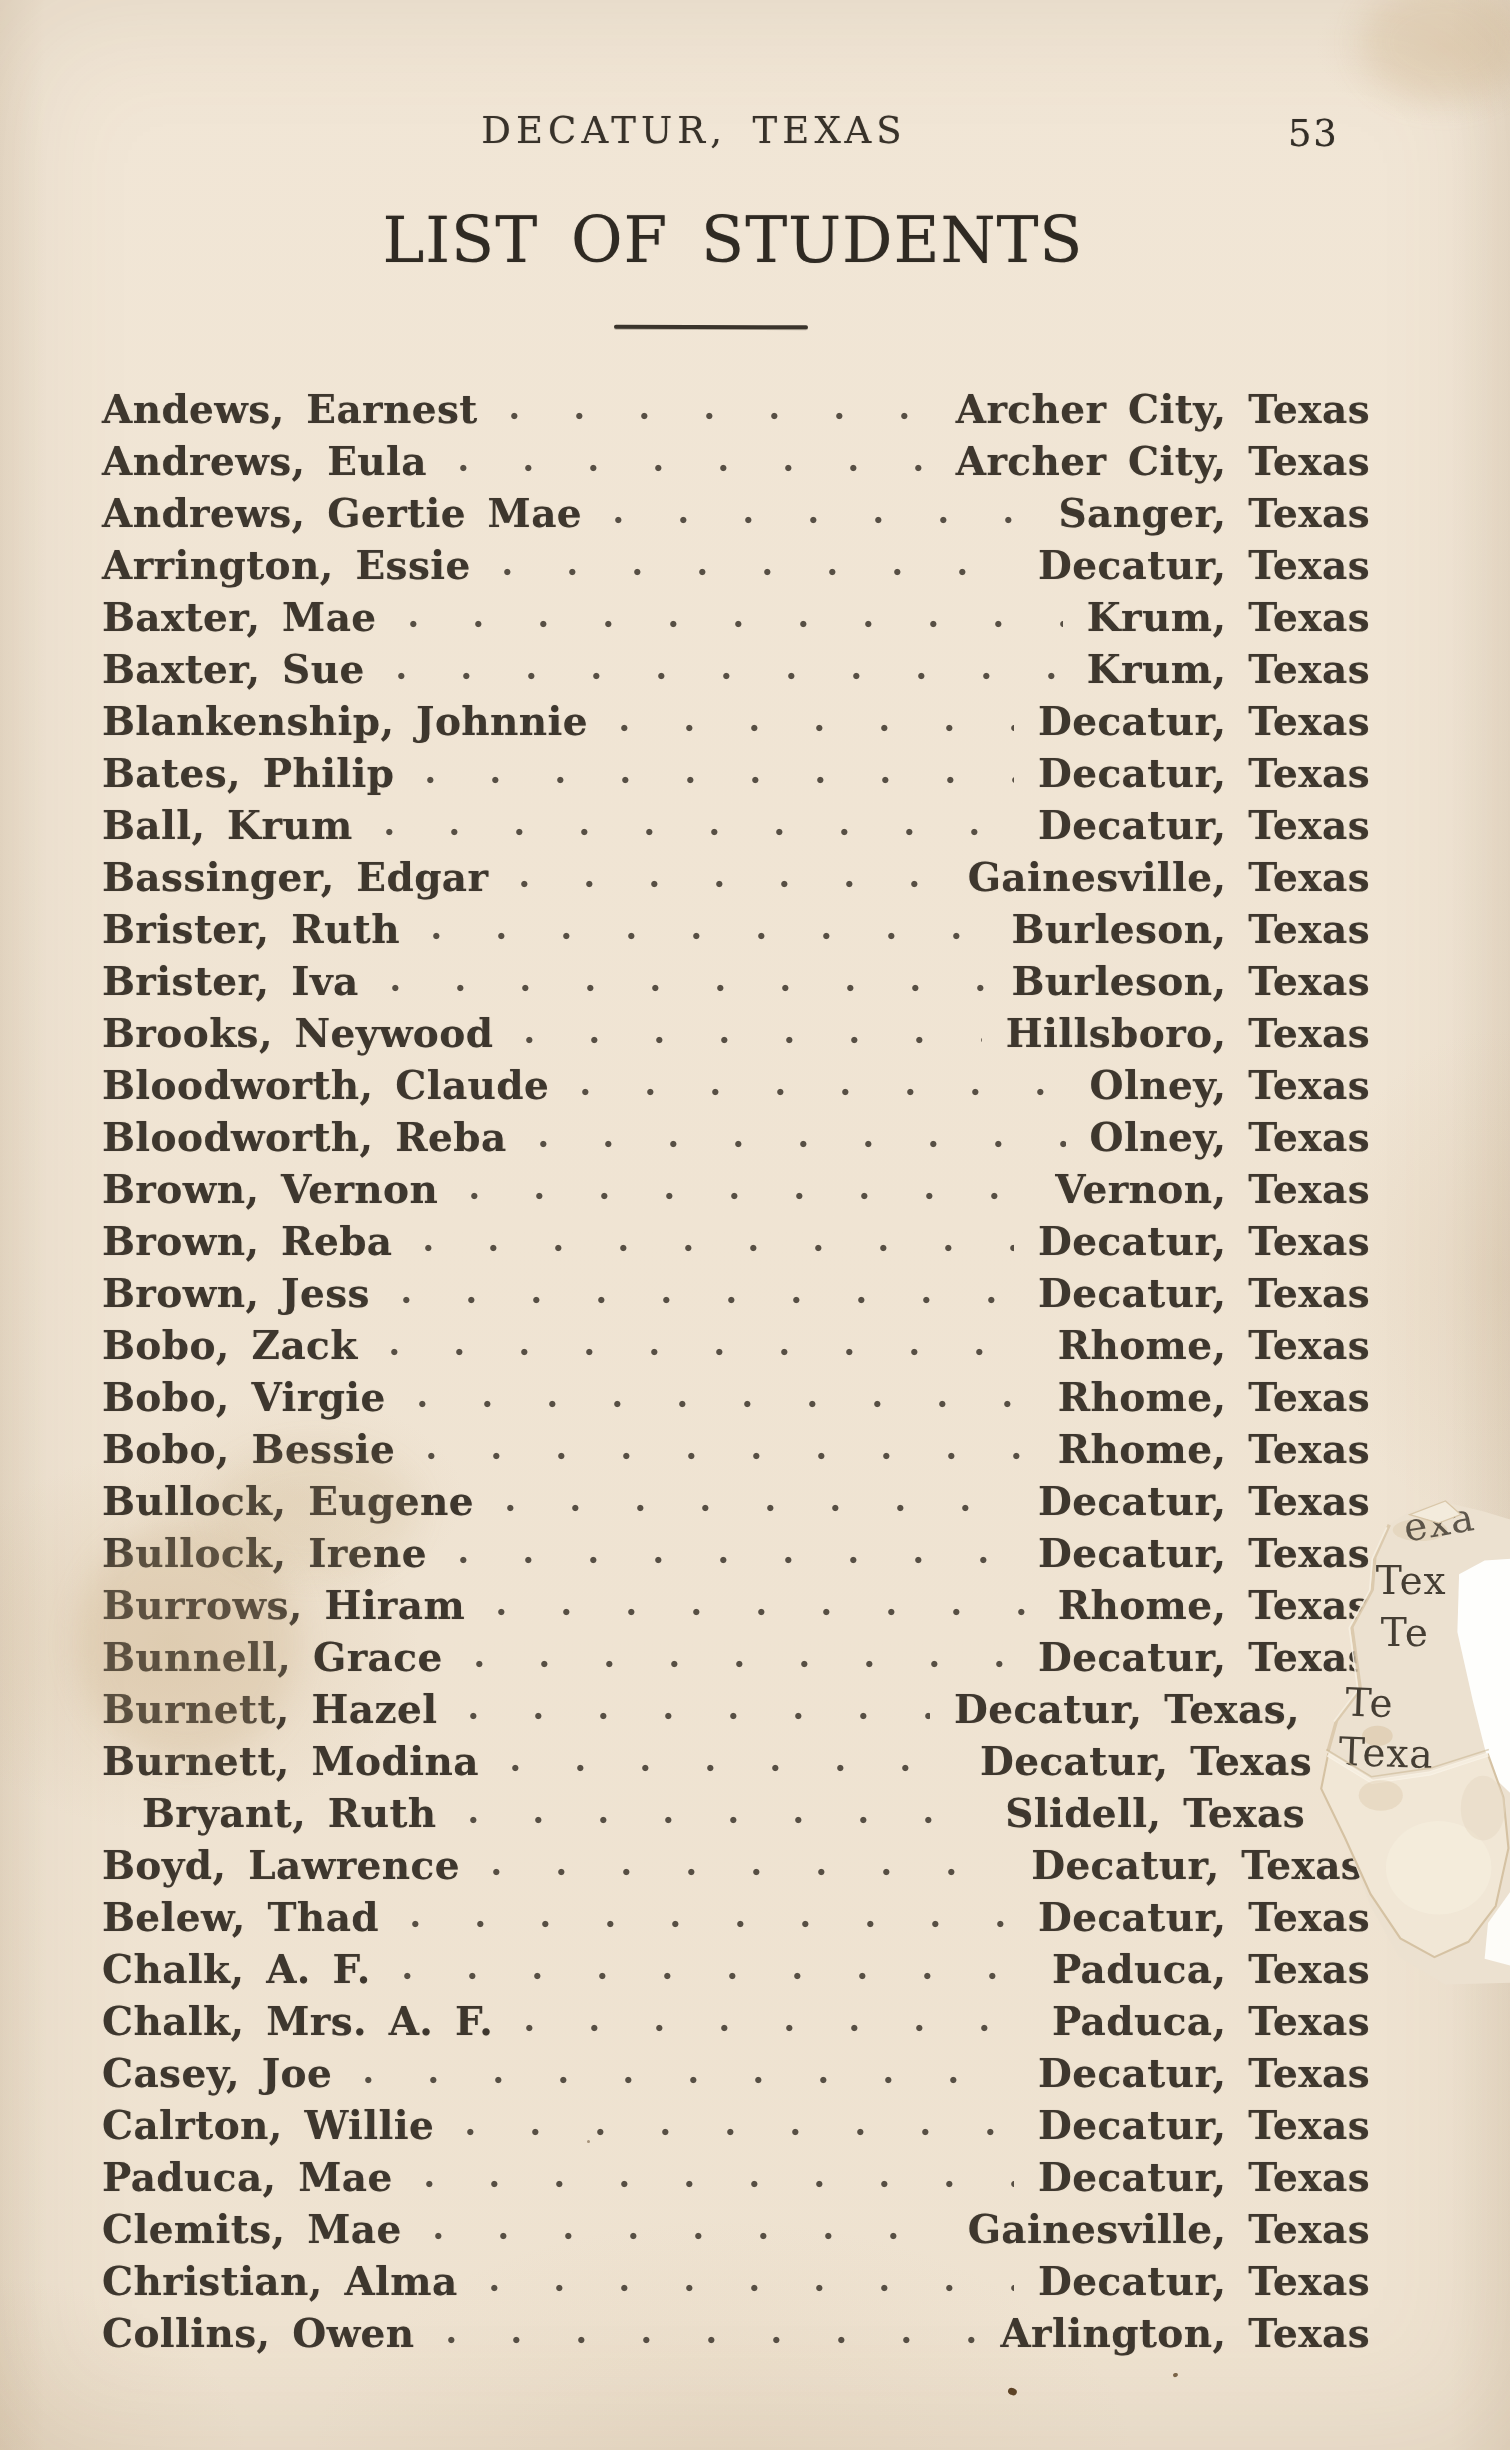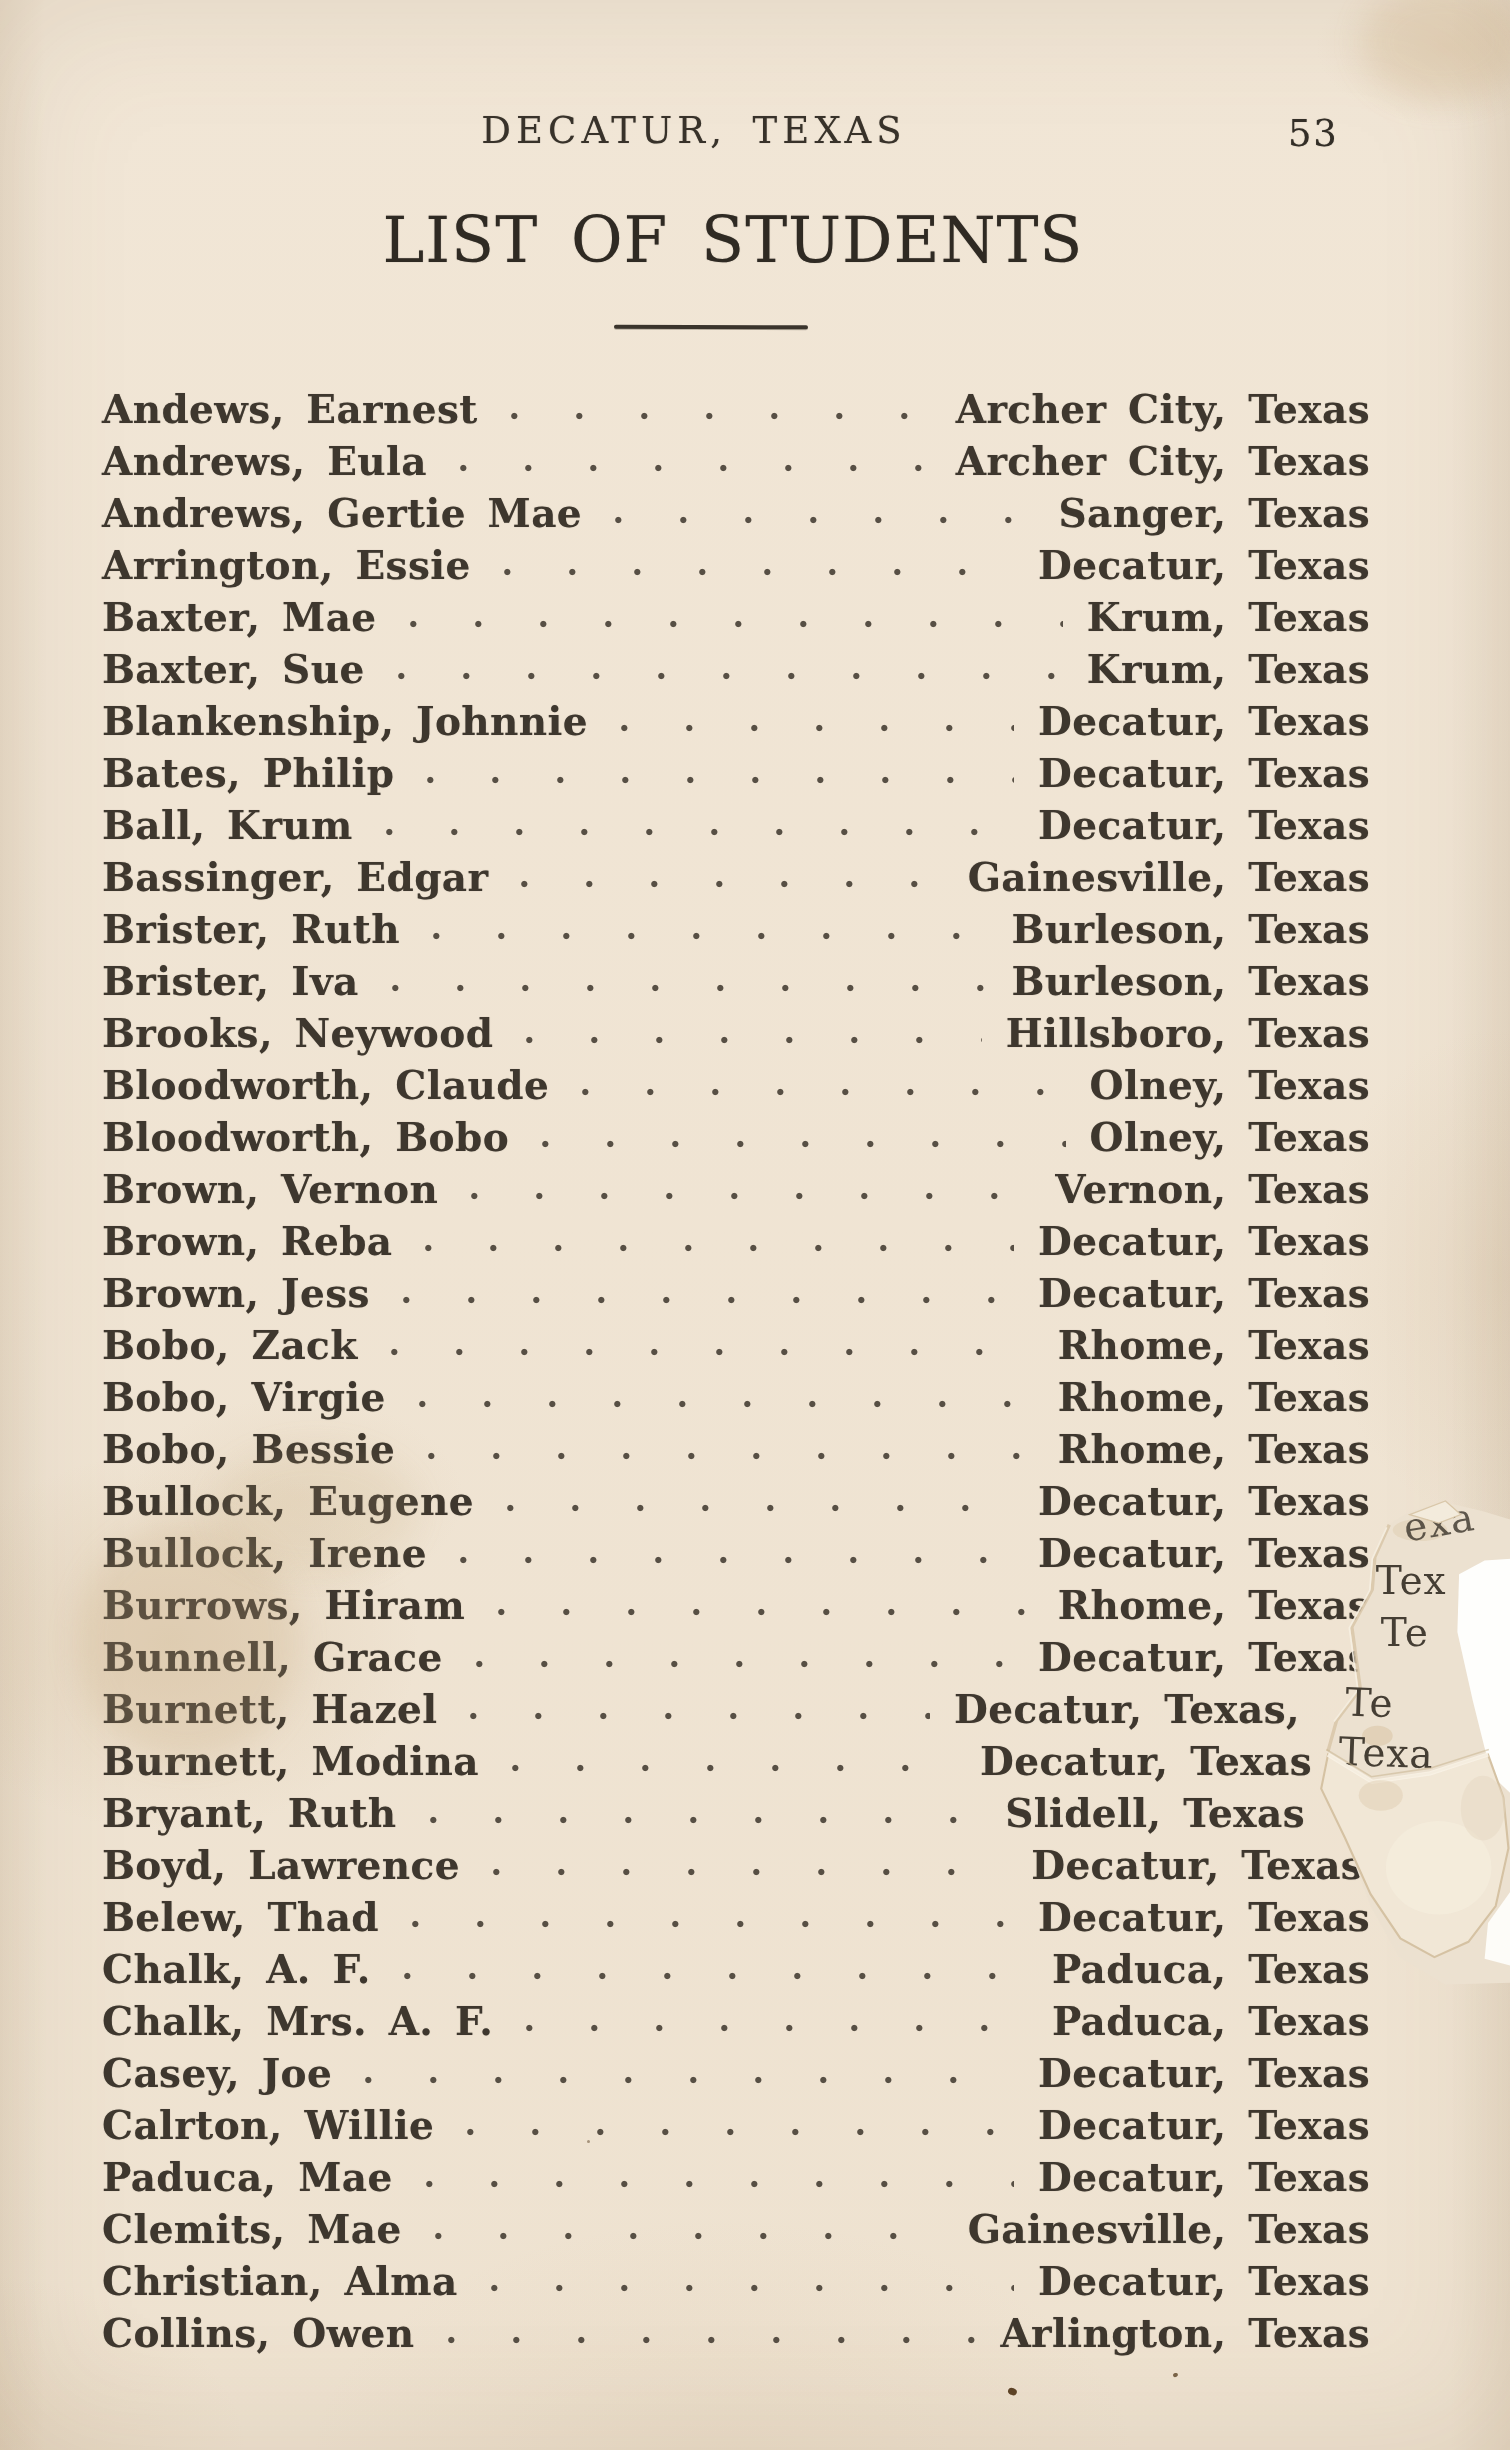--- a/index.html
+++ b/index.html
@@ -65,21 +65,21 @@
   .row .leader{
     flex:1 1 auto; min-width:34px; height:12px;
     margin:0 24px 10.2px 32px;
     background-image:radial-gradient(circle at 4.3px 6px, var(--ink-soft) 2.6px, rgba(74,66,56,0) 3.6px);
     background-size:65px 12px; background-repeat:repeat-x;
     opacity:.92;
   }
   
   .row:nth-child(26){padding-right:70px;}
   .row:nth-child(27){padding-right:58px;}
-  .row:nth-child(28){padding-right:65px;}
+  .row:nth-child(28){padding-right:65px;margin-left:40px;}
   .row:nth-child(29){padding-right:6.8px;}
 
   .stain{position:absolute; border-radius:50%; filter:blur(13.6px); pointer-events:none;}
   .stain.s1{left:77px;  top:1523px; width:221px; height:238px; background:rgba(202,174,134,.22);}
   .stain.s2{left:213px; top:1447px; width:204px; height:128px; background:rgba(202,174,134,.13);}
   .stain.s3{left:1362px;top:-17px;  width:162px; height:119px; background:rgba(205,176,138,.22);}
   .speck{position:absolute; background:#5d4326; border-radius:50%;}
   .speck.p1{left:1008px; top:2388px; width:8.5px; height:6.8px; transform:rotate(25deg);}
   .speck.p2{left:1173px; top:2373px; width:5.1px; height:4.3px; transform:rotate(-15deg); opacity:.8;}
   .speck.p3{left:587px;  top:2140px; width:3.4px; height:3.4px; opacity:.5;}
@@ -179,21 +179,21 @@
       <span class="city">Hillsboro, Texas</span>
     </div>
 
     <div class="row">
       <span class="name">Bloodworth, Claude</span>
       <span class="leader"></span>
       <span class="city">Olney, Texas</span>
     </div>
 
     <div class="row">
-      <span class="name">Bloodworth, Bobo</span>
+      <span class="name">Bloodworth, Reba</span>
       <span class="leader"></span>
       <span class="city">Olney, Texas</span>
     </div>
 
     <div class="row">
       <span class="name">Brown, Vernon</span>
       <span class="leader"></span>
       <span class="city">Vernon, Texas</span>
     </div>
 

